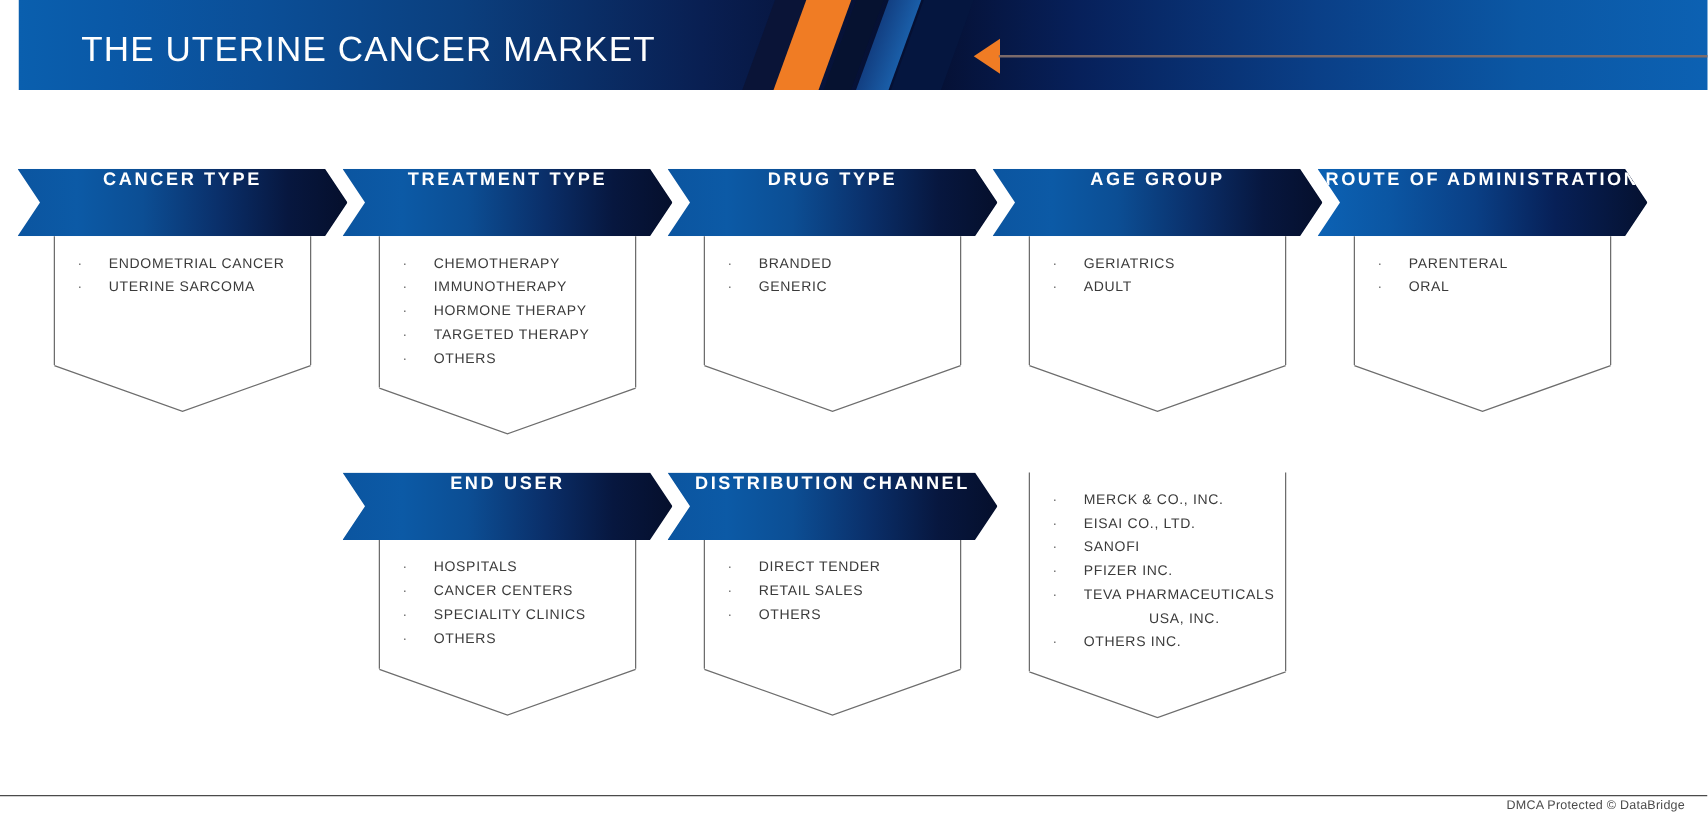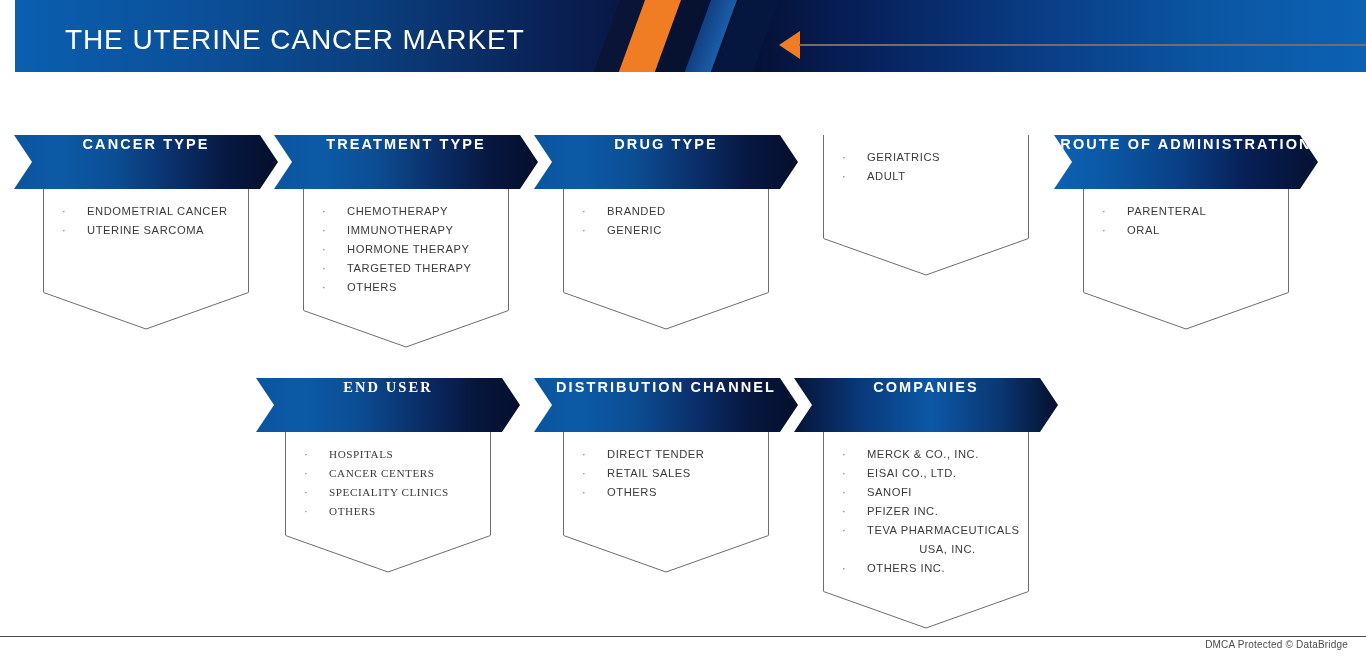--- a/index.html
+++ b/index.html
@@ -239,20 +239,23 @@
           </ul>
         </div>
         <div class="shield-point">
           <svg width="206" height="38" viewBox="0 0 206 38">
             <path d="M0.5 0.5 L103 37 L205.5 0.5" fill="none" stroke="#6d6d6d" stroke-width="1"></path>
           </svg>
         </div>
       </div>
     </div>
     <div class="col" style="left: 794px; top: 135px;">
+      <div class="banner">
+        <span>AGE GROUP</span>
+      </div>
       <div class="shield">
         <div class="shield-box" style="min-height: 103px;">
           <ul class="items">
             <li><span class="bullet">·</span><span>GERIATRICS</span></li>
             <li><span class="bullet">·</span><span>ADULT</span></li>
           </ul>
         </div>
         <div class="shield-point">
           <svg width="206" height="38" viewBox="0 0 206 38">
             <path d="M0.5 0.5 L103 37 L205.5 0.5" fill="none" stroke="#6d6d6d" stroke-width="1"></path>
@@ -271,21 +274,21 @@
             <li><span class="bullet">·</span><span>ORAL</span></li>
           </ul>
         </div>
         <div class="shield-point">
           <svg width="206" height="38" viewBox="0 0 206 38">
             <path d="M0.5 0.5 L103 37 L205.5 0.5" fill="none" stroke="#6d6d6d" stroke-width="1"></path>
           </svg>
         </div>
       </div>
     </div>
-    <div class="col" style="left: 256px; top: 378px; font-family: Liberation Serif, serif;">
+    <div class="col" style="left: 274px; top: 378px;">
       <div class="banner">
         <span>END USER</span>
       </div>
       <div class="shield">
         <div class="shield-box" style="min-height: 103px;">
           <ul class="items">
             <li><span class="bullet">·</span><span>HOSPITALS</span></li>
             <li><span class="bullet">·</span><span>CANCER CENTERS</span></li>
             <li><span class="bullet">·</span><span>SPECIALITY CLINICS</span></li>
             <li><span class="bullet">·</span><span>OTHERS</span></li>
@@ -311,23 +314,20 @@
           </ul>
         </div>
         <div class="shield-point">
           <svg width="206" height="38" viewBox="0 0 206 38">
             <path d="M0.5 0.5 L103 37 L205.5 0.5" fill="none" stroke="#6d6d6d" stroke-width="1"></path>
           </svg>
         </div>
       </div>
     </div>
     <div class="col" style="left: 794px; top: 378px;">
-      <div class="banner dark-left">
-        <span>COMPANIES</span>
-      </div>
       <div class="shield">
         <div class="shield-box" style="min-height: 159px;">
           <ul class="items">
             <li><span class="bullet">·</span><span>MERCK &amp; CO., INC.</span></li>
             <li><span class="bullet">·</span><span>EISAI CO., LTD.</span></li>
             <li><span class="bullet">·</span><span>SANOFI</span></li>
             <li><span class="bullet">·</span><span>PFIZER INC.</span></li>
             <li><span class="bullet">·</span><span>TEVA PHARMACEUTICALS</span></li>
             <li class="cont"><span>USA, INC.</span></li>
             <li><span class="bullet">·</span><span>OTHERS INC.</span></li>

